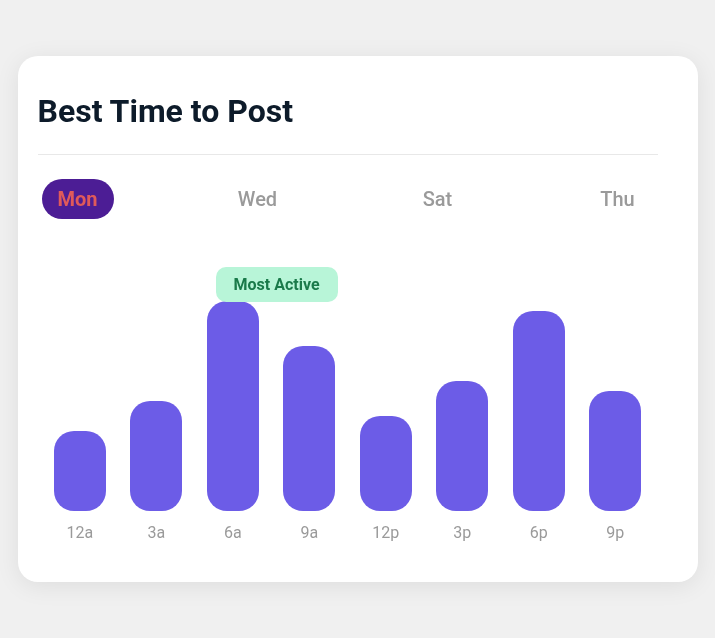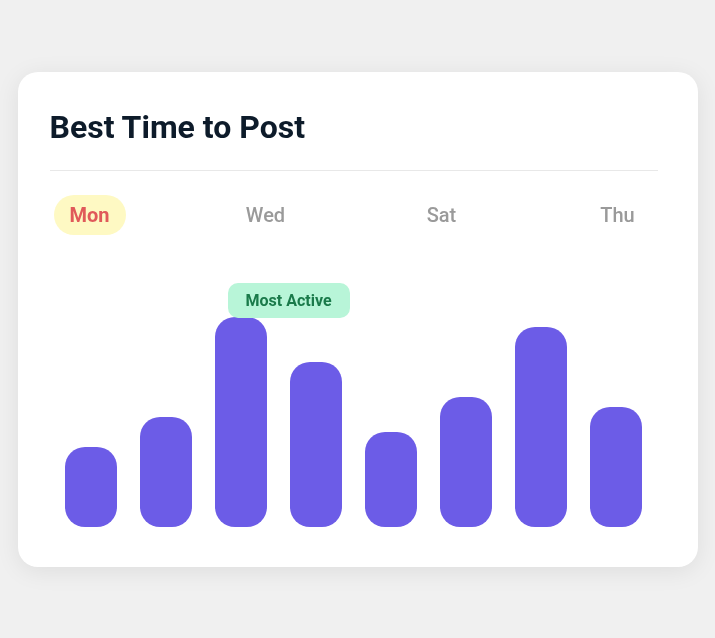--- a/index.html
+++ b/index.html
@@ -10,21 +10,21 @@
       justify-content: center;
       align-items: center;
       min-height: 100vh;
       font-family: -apple-system, BlinkMacSystemFont, 'Segoe UI', Roboto, sans-serif;
     }
 
     .card {
       background: #ffffff;
       border-radius: 20px;
       width: 680px;
-      padding: 36px 40px 40px 32px;
+      padding: 36px 40px 40px 20px;
       box-shadow: 0 4px 24px rgba(0,0,0,0.08);
     }
 
     .title {
       font-size: 32px;
       font-weight: 700;
       color: #0d1b2a;
       margin-bottom: 24px;
     }
 
@@ -47,21 +47,21 @@
       font-weight: 500;
       color: #9a9a9a;
       padding: 8px 16px;
       border-radius: 50px;
       cursor: pointer;
       text-align: center;
       min-width: 72px;
     }
 
     .day-tab.active {
-      background: #fef9c3;
+      background: #4c1d95;
       color: #e05a5a;
       font-weight: 700;
     }
 
     .chart-wrapper {
       position: relative;
     }
 
     .most-active-badge {
       position: absolute;
@@ -150,14 +150,25 @@
         <div class="bar-col">
           <div class="bar" style="height: 130px; background: rgb(108, 92, 231);"></div>
         </div>
         <div class="bar-col">
           <div class="bar" style="height: 200px; background: rgb(108, 92, 231);"></div>
         </div>
         <div class="bar-col">
           <div class="bar" style="height: 120px; background: rgb(108, 92, 231);"></div>
         </div>
       </div>
+    <div class="time-labels">
+
+    <div class="time-label">12a</div>
+        <div class="time-label">3a</div>
+        <div class="time-label">6a</div>
+        <div class="time-label">9a</div>
+        <div class="time-label">12p</div>
+        <div class="time-label">3p</div>
+        <div class="time-label">6p</div>
+        <div class="time-label">9p</div>
+      </div>
   </div>
 </div>
 
 </body></html>

